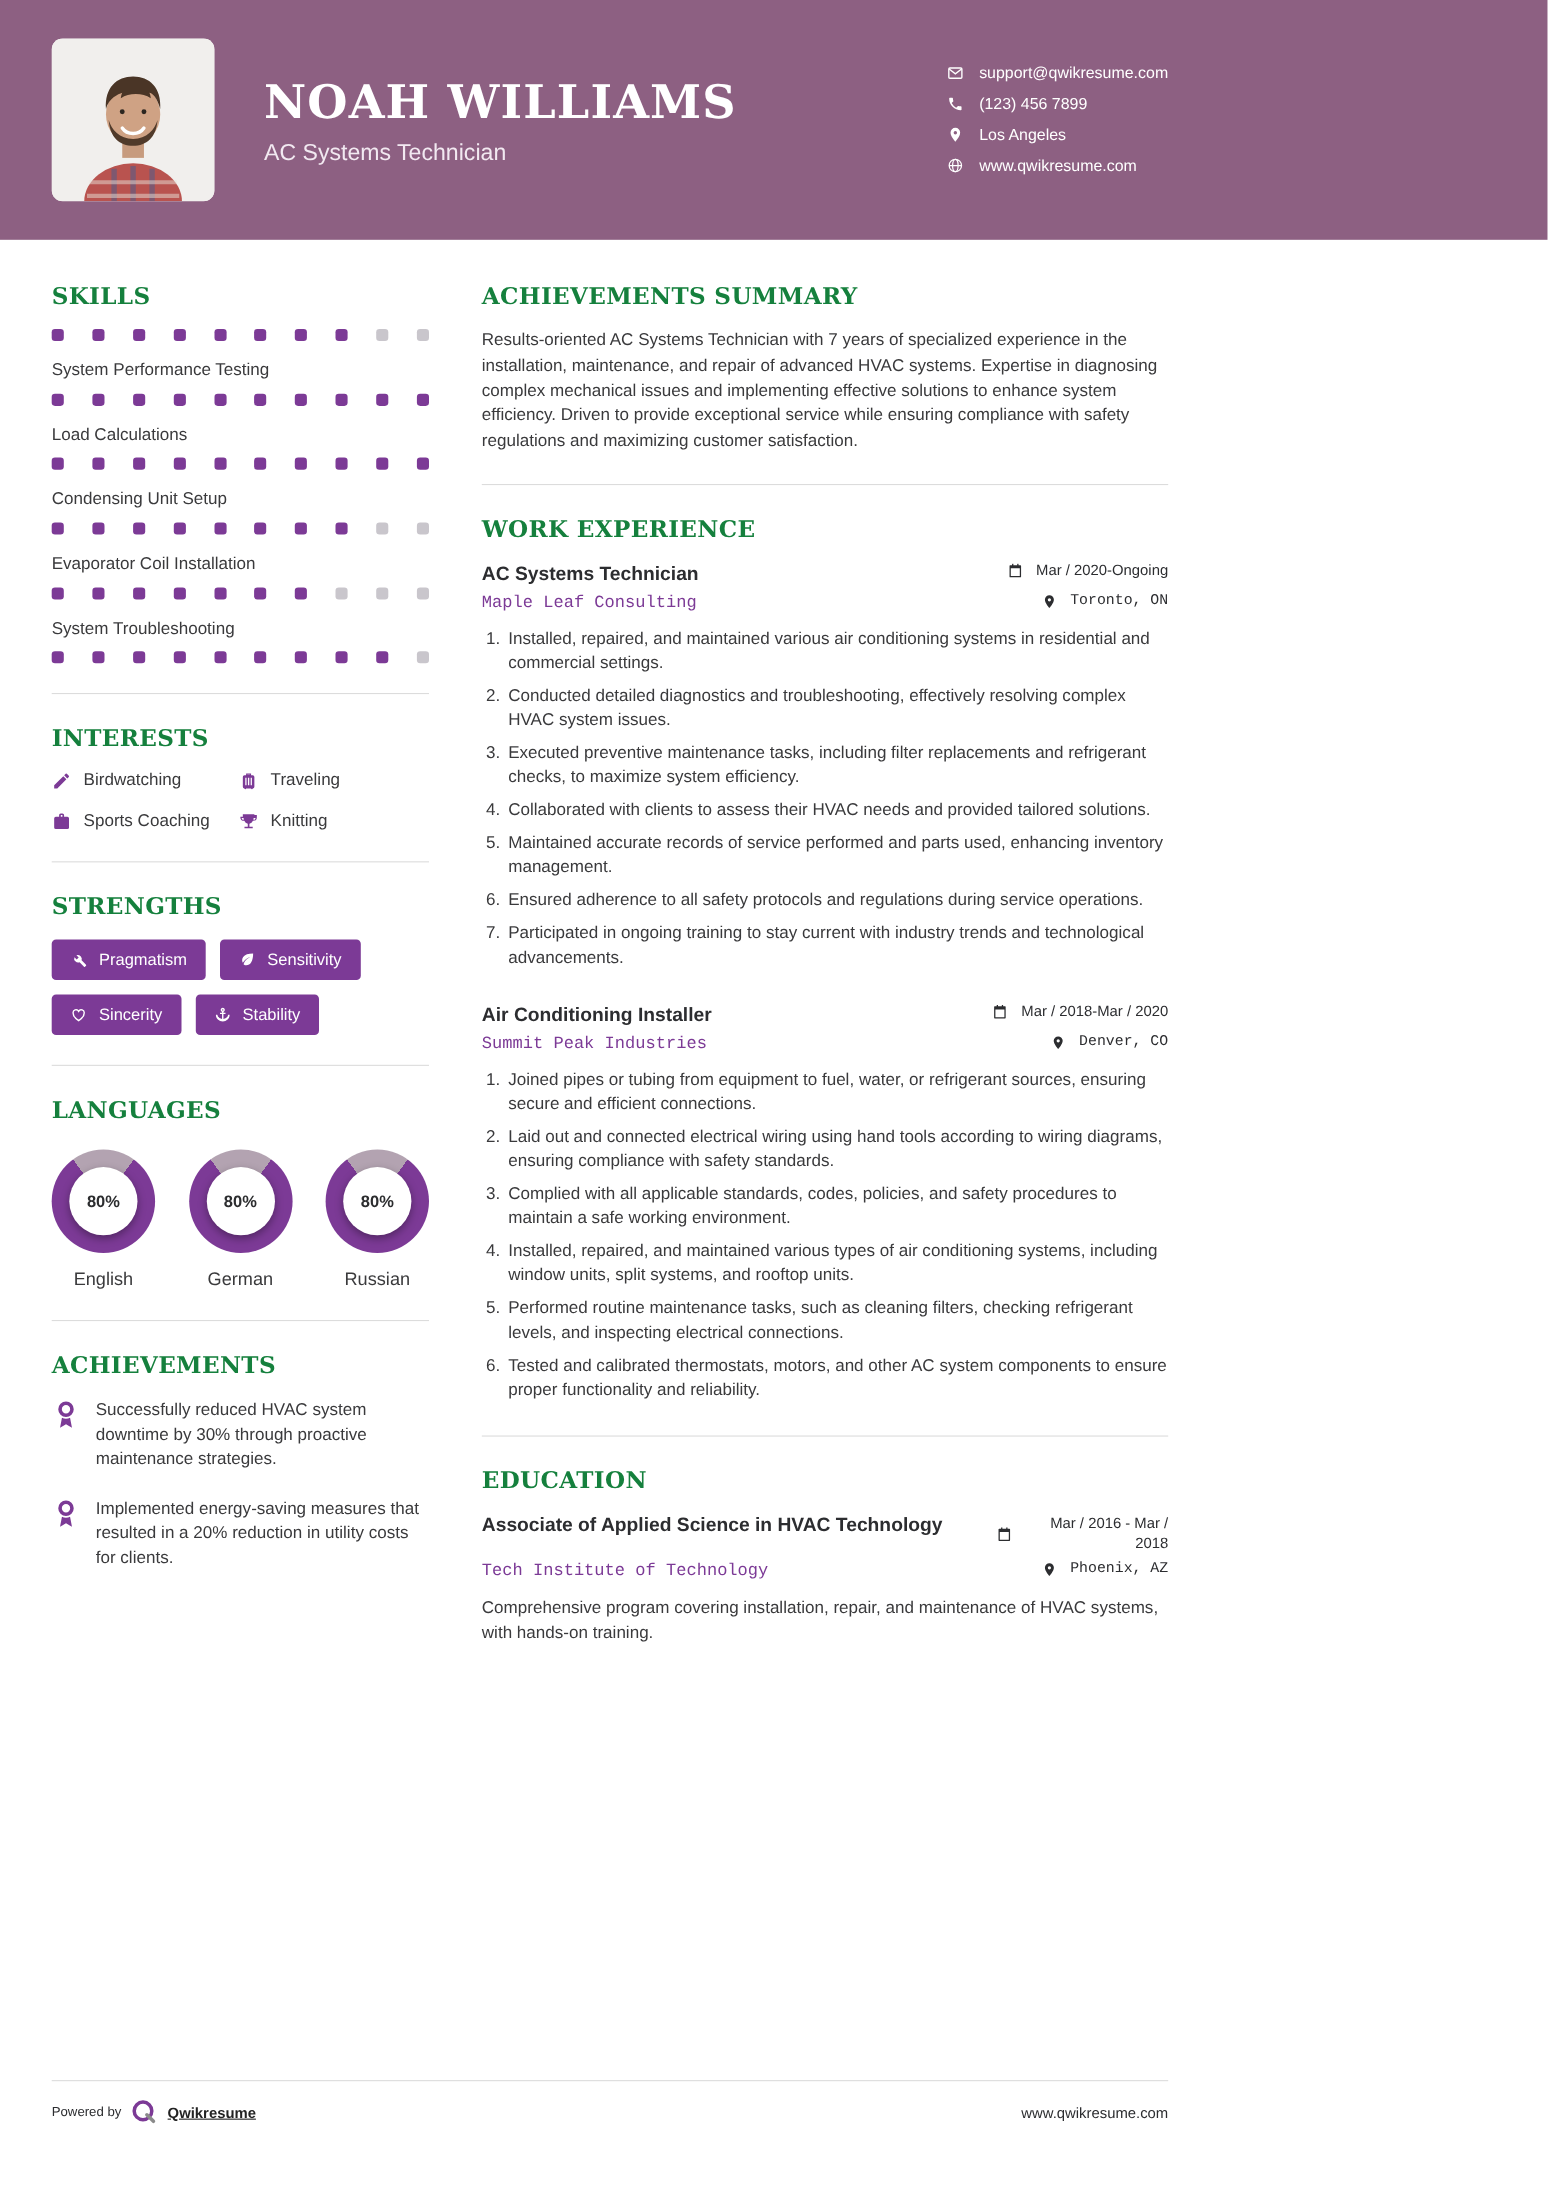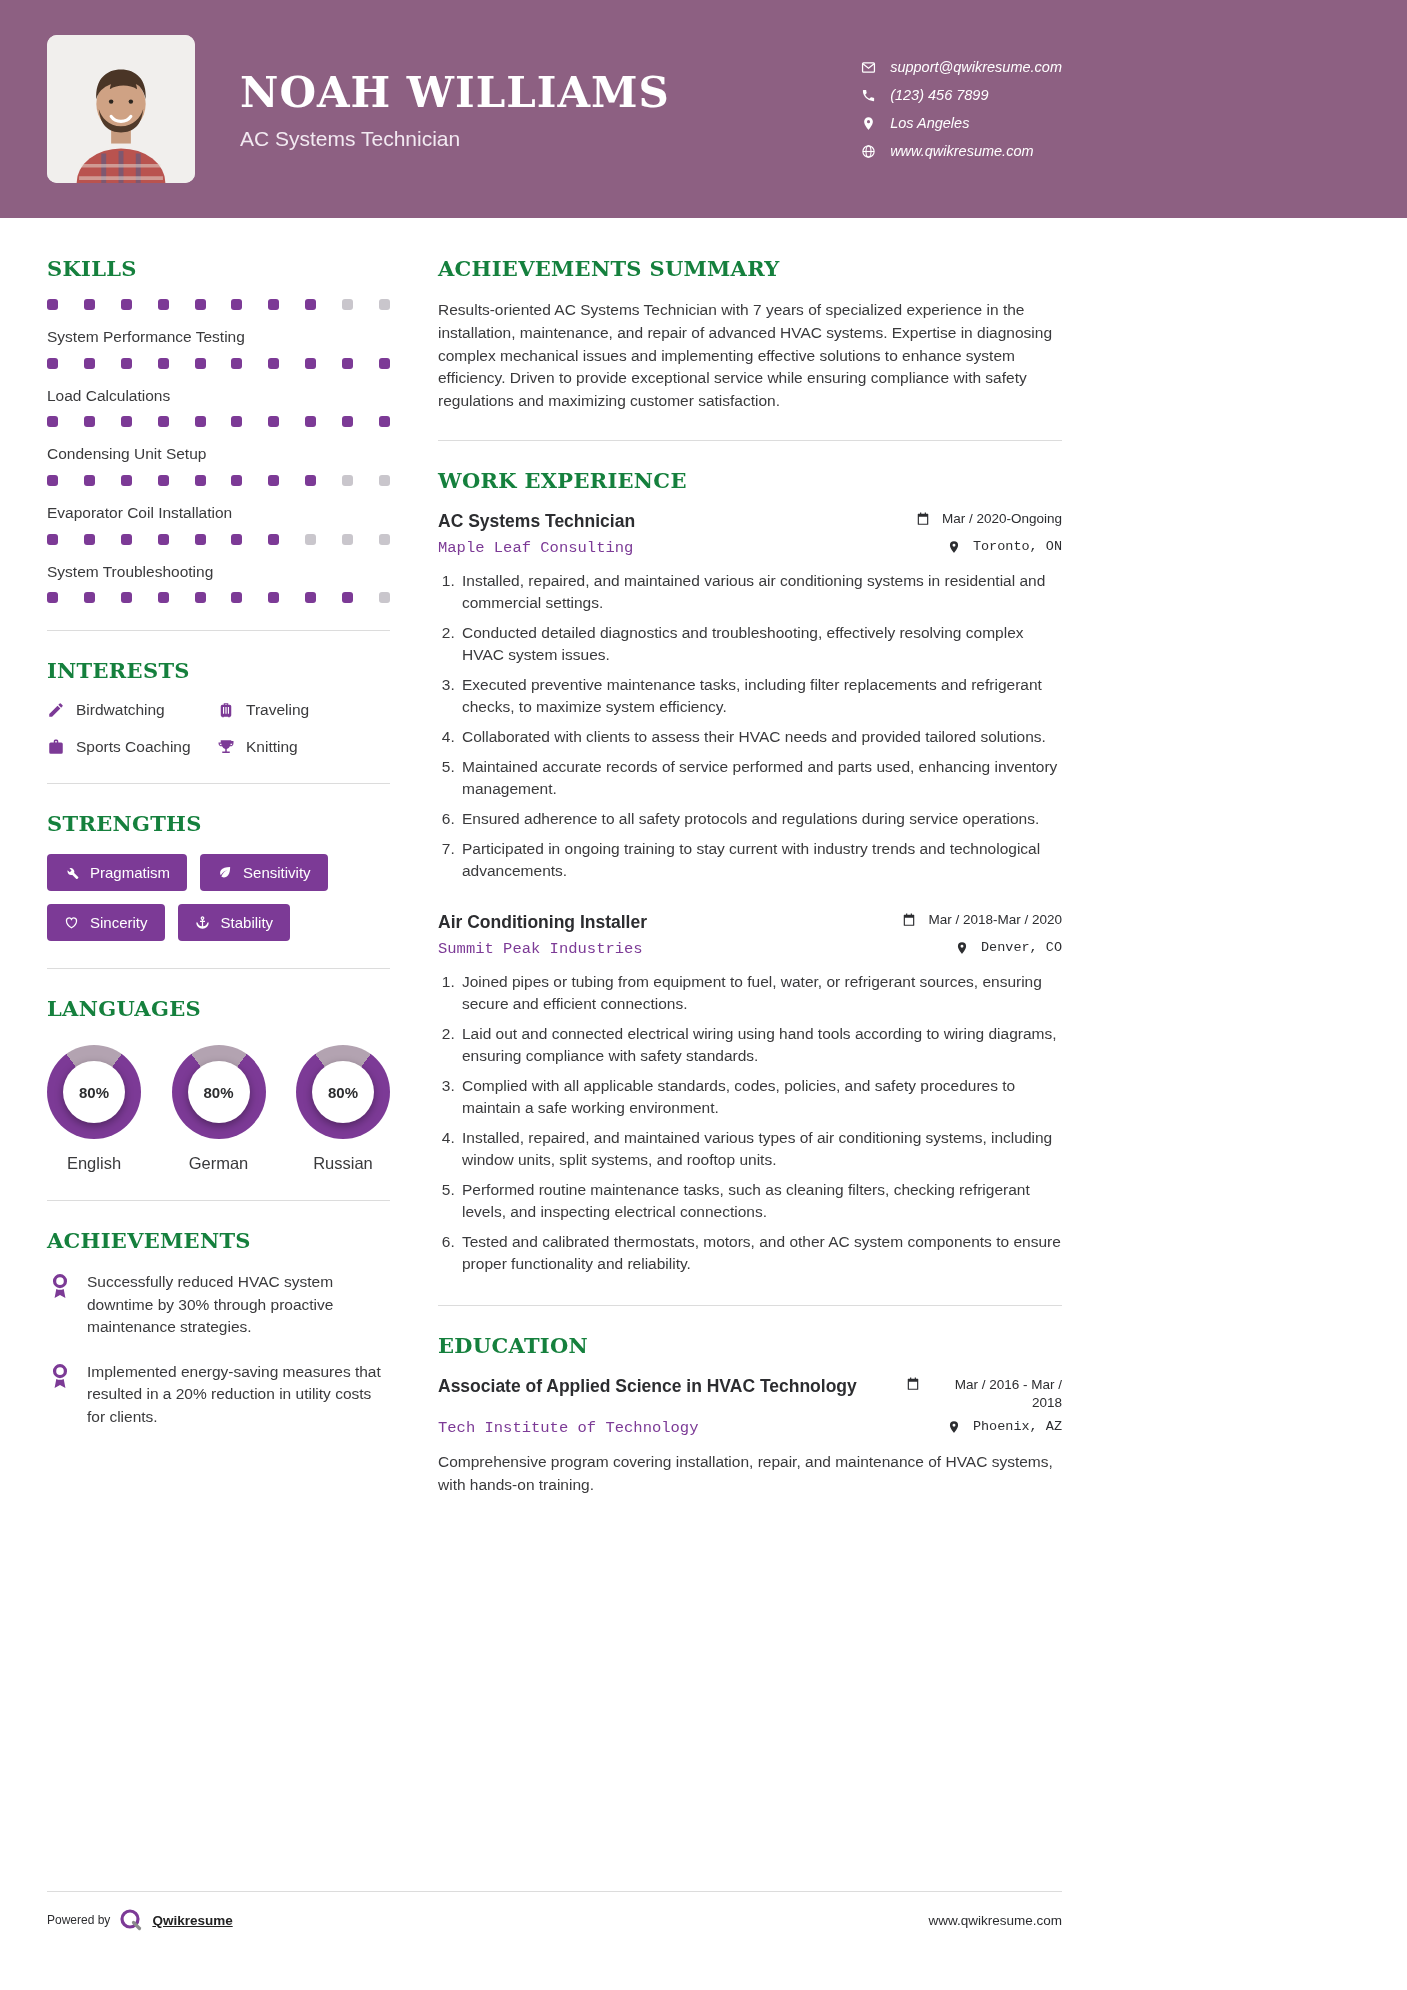--- a/index.html
+++ b/index.html
@@ -36,21 +36,21 @@
   }
   .photo svg{width:100%;height:100%;display:block;}
   .id-block{margin-left:45px;}
   h1.name{
     margin:0;
     font-family:"DejaVu Serif","Liberation Serif",serif;
     font-weight:700;font-size:42px;letter-spacing:1px;color:#fff;
   }
   .subtitle{margin-top:10px;font-size:21px;color:#f2e9f1;}
   .contacts{list-style:none;margin:0 0 0 auto;padding:0;}
-  .contact-row{display:flex;align-items:flex-end;gap:14px;margin:12px 0;color:#fff;font-size:14.5px;cursor:pointer;font-style:italic;}
+  .contact-row{display:flex;align-items:flex-start;gap:14px;margin:12px 0;color:#fff;font-size:14.5px;cursor:pointer;}
   .contact-row .icon{width:15px;height:15px;color:#fff;flex:none;}
   .icon svg{width:100%;height:100%;display:block;}
 
   
   .content{display:flex;gap:48px;padding:38px 345px 40px 47px;flex:1;width:100%;align-items:flex-start;}
   .left{width:343px;flex:none;}
   .right{flex:1;min-width:0;}
   h2.sec{
     font-family:"DejaVu Serif","Liberation Serif",serif;
     font-size:21px;color:#15803d;margin:0 0 18px;letter-spacing:.3px;font-weight:700;
@@ -93,21 +93,21 @@
   
   .ach{display:flex;gap:14px;margin-bottom:22px;}
   .ach .icon{width:26px;height:26px;color:var(--accent);flex:none;margin-top:2px;}
   .ach p{margin:0;font-size:15.5px;line-height:1.45;}
 
   
   .summary-text{margin:0;font-size:15.5px;line-height:1.47;}
   .job{margin-bottom:30px;}
   .job-head{display:flex;justify-content:space-between;align-items:flex-start;gap:12px;}
   .job-title{margin:0;font-size:17.5px;font-weight:700;color:#2c2d30;}
-  .meta{display:flex;align-items:flex-start;gap:12px;font-size:13.5px;color:#2c2d30;white-space:nowrap;}
+  .meta{display:flex;align-items:center;gap:12px;font-size:13.5px;color:#2c2d30;white-space:nowrap;}
   .meta .icon{width:14px;height:14px;color:#2c2d30;flex:none;margin-top:1px;}
   .job-sub{display:flex;justify-content:space-between;margin-top:7px;align-items:flex-start;gap:12px;font-family:Liberation Mono, monospace;}
   .company{color:var(--link);font-size:15.5px;}
   ol.bullets{margin:13px 0 0;padding-left:21px;}
   ol.bullets li{font-size:15.5px;line-height:1.42;margin-bottom:8px;padding-left:3px;}
   .edu-title{max-width:430px;}
   .edu-dates{white-space:normal;max-width:130px;text-align:right;line-height:1.35;}
   .edu-desc{margin:14px 0 0;font-size:15.5px;line-height:1.47;}
 
   

